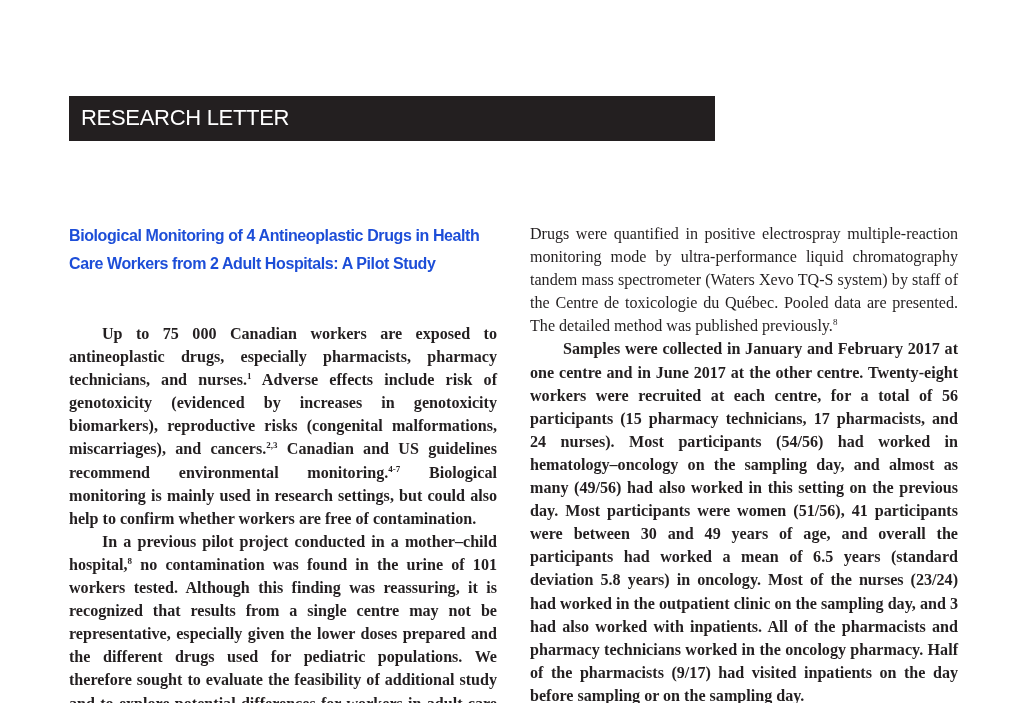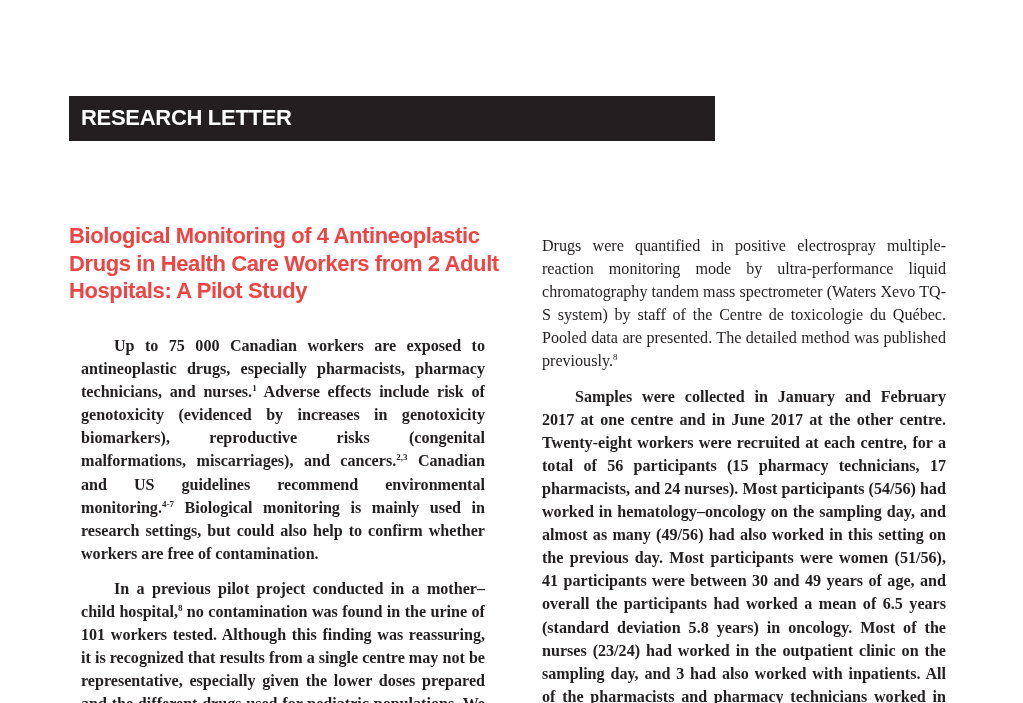--- a/index.html
+++ b/index.html
@@ -3,36 +3,36 @@
 <meta charset="utf-8">
 <style>
   html, body { margin: 0; padding: 0; background: #ffffff; }
   body { width: 1023px; height: 703px; position: relative; overflow: hidden; color: #231f20; }
   .banner {
     position: absolute; left: 69px; top: 96px; width: 646px; height: 45px;
     background: #231f20; box-sizing: border-box;
   }
   .banner-text {
     position: absolute; left: 12px; top: 9px;
-    font-family: "Liberation Sans", sans-serif; font-weight: bold;
+    font-family: "Liberation Sans", sans-serif; font-weight: normal;
     font-size: 22px; color: #ffffff; letter-spacing: -0.3px;
   }
   .title {
     position: absolute; left: 69px; top: 222px; width: 440px;
     font-family: "Liberation Sans", sans-serif; font-weight: bold;
-    font-size: 22px; line-height: 27.5px; color: #ef4444; letter-spacing: -0.4px;
+    font-size: 16px; line-height: 27.5px; color: #1d4ed8; letter-spacing: -0.4px;
   }
   .col {
     position: absolute; width: 428px;
     font-family: "Liberation Serif", serif; font-size: 16.1px; line-height: 23.1px;
     text-align: justify; color: #231f20;
   }
   .col-left { left: 69px; top: 322px; }
   .col-right { left: 530px; top: 222px; }
-  .col p { margin: 12px; text-indent: 0; }
+  .col p { margin: 0; text-indent: 0; }
   .col p.indent { text-indent: 33px; font-weight: bold; }
   sup { font-size: 9px; line-height: 0; vertical-align: 6px; }
 </style>
 </head>
 <body>
 
 <div class="banner">
   <span class="banner-text">RESEARCH LETTER</span>
 </div>
 

